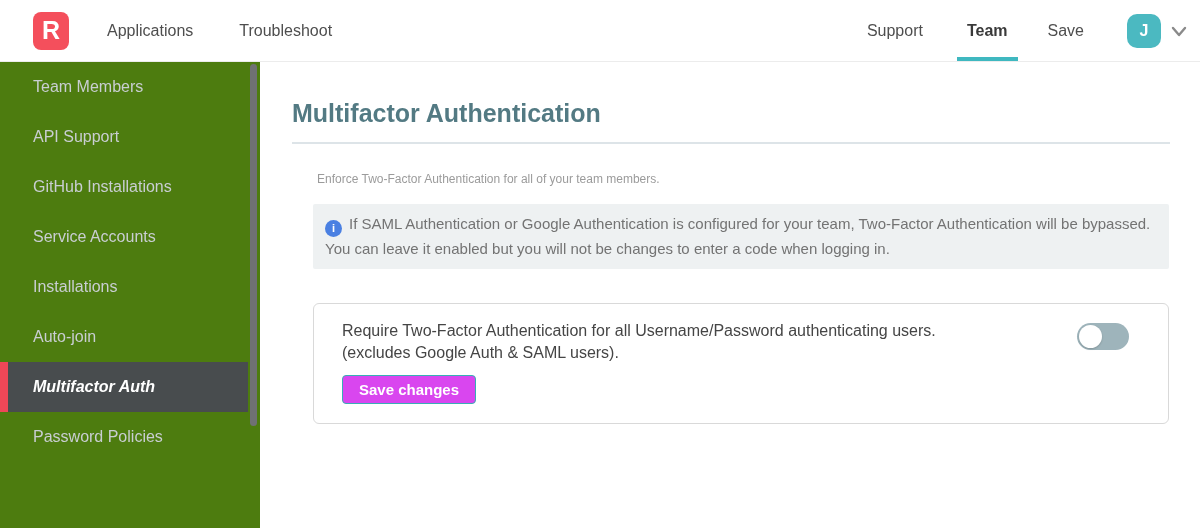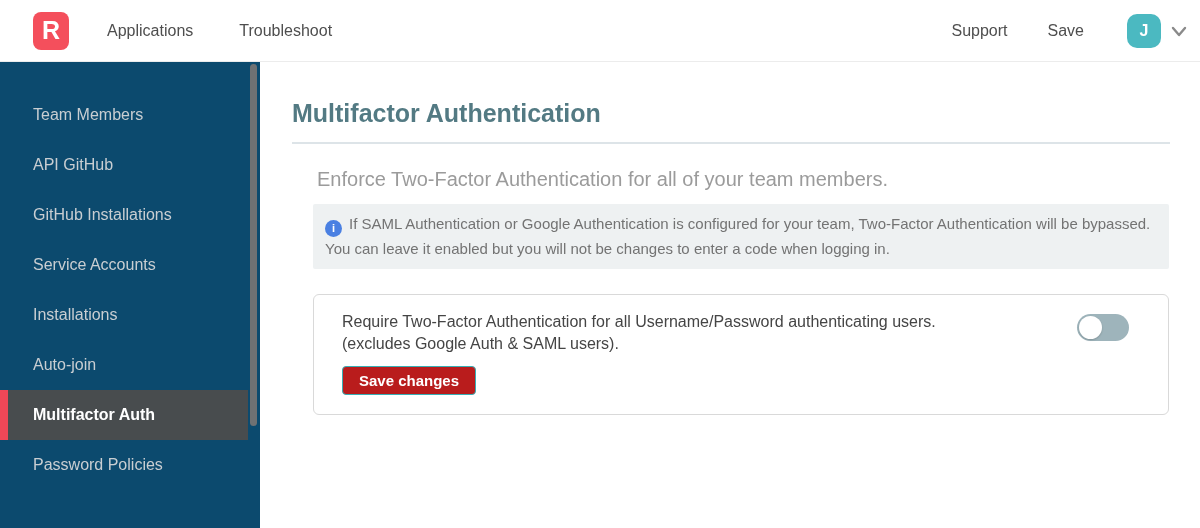--- a/index.html
+++ b/index.html
@@ -38,64 +38,64 @@
   .avatar {
     margin-left:33px; width:34px; height:34px; border-radius:10px;
     background:#4bb9c1; color:#fff; font-size:16px; font-weight:bold;
     display:flex; align-items:center; justify-content:center; flex:none; cursor:pointer;
   }
   .chevron { margin-left:7px; display:flex; align-items:center; cursor:pointer; }
 
   
   .sidebar {
     position:absolute; top:62px; left:0; width:260px; bottom:0;
-    background:#0c4a6e; padding-top:28px;
+    background:#4d7c0f; 
   }
   .side-item {
     height:50px; width:248px; display:flex; align-items:center;
     padding-left:33px; color:#c9ced2; font-size:16px; cursor:pointer; white-space:nowrap;
   }
   .side-item.active {
     background:#484c4e; border-left:8px solid #ef4757; padding-left:25px;
-    color:#ffffff; font-weight:bold;
+    color:#ffffff; font-weight:bold;font-style:italic;
   }
   .scroll-thumb {
     position:absolute; top:2px; right:3px; width:7px; height:362px;
     background:#6f7173; border-radius:4px; cursor:pointer;
   }
 
   
   .main { position:absolute; top:62px; left:260px; right:0; bottom:0; background:#fff; }
   .page-title {
     margin:36px 30px 0 32px; font-size:25px; line-height:30px;
     color:#537a83; font-weight:bold;
   }
   .divider {
     margin:14px 30px 0 32px; border:none; border-top:2px solid #dde4e8; height:0;
   }
   .content { margin:0 31px 0 53px; }
-  .desc { margin:24px 0 0 4px; color:#9b9b9b; font-size:20px; line-height:22px; }
+  .desc { margin:24px 0 0 4px; color:#9b9b9b; font-size:12px; line-height:22px; }
   .info-box {
     margin-top:14px; background:#eef1f2; border-radius:2px;
     padding:8px 16px 8px 12px; color:#737373; font-size:15px; line-height:24px;
   }
   .info-icon {
     display:inline-flex; width:17px; height:17px; border-radius:50%;
     background:#4a80e2; color:#fff; font-size:11px; font-weight:bold;
     align-items:center; justify-content:center; vertical-align:-3px; margin-right:7px;
   }
   .card {
-    margin-top:25px; background:#fff; border:1px solid #d9d9d9; border-radius:6px;
+    margin-top:34px; background:#fff; border:1px solid #d9d9d9; border-radius:6px;
     padding:16px 28px 19px 28px;
     display:flex; align-items:flex-start; justify-content:space-between;
   }
   .card-text { margin:0; color:#454545; font-size:16px; line-height:22px; }
   .save-btn {
     margin-top:11px; display:inline-block; height:29px; padding:0 16px;
-    background:#b91c1c; border:1px solid #38aeb5; border-radius:4px;
+    background:#d946ef; border:1px solid #38aeb5; border-radius:4px;
     color:#fff; font-weight:bold; font-size:15px; font-family:inherit; cursor:pointer;
   }
   .toggle {
     position:relative; flex:none; width:52px; height:27px; border-radius:14px;
     background:#9eb4bb; margin:3px 11px 0 20px; cursor:pointer;
   }
   .toggle .knob {
     position:absolute; top:2px; left:2px; width:23px; height:23px;
     background:#fff; border-radius:50%; box-shadow:0 1px 2px rgba(0,0,0,0.18);
   }
@@ -106,34 +106,35 @@
 <header class="navbar">
   <div class="logo">
     <span>R</span>
   </div>
   <nav class="nav-left">
     <a class="nav-link">Applications</a>
     <a class="nav-link">Troubleshoot</a>
   </nav>
   <nav class="nav-right">
     <a class="nav-link">Support</a>
+    <a class="nav-link active gap-a">Team</a>
     <a class="nav-link gap-b">Save</a>
     <div class="avatar">J</div>
     <span class="chevron">
       <svg width="22" height="22" viewBox="0 0 22 22">
         <polyline points="5,8 11,15 17,8" fill="none" stroke="#8a8a8a" stroke-width="2.4" stroke-linecap="round" stroke-linejoin="round"></polyline>
       </svg>
     </span>
   </nav>
 </header>
 
 <aside class="sidebar">
   <nav>
     <div class="side-item">Team Members</div>
-    <div class="side-item">API GitHub</div>
+    <div class="side-item">API Support</div>
     <div class="side-item">GitHub Installations</div>
     <div class="side-item">Service Accounts</div>
     <div class="side-item">Installations</div>
     <div class="side-item">Auto-join</div>
     <div class="side-item active">Multifactor Auth</div>
     <div class="side-item">Password Policies</div>
   </nav>
   <div class="scroll-thumb"></div>
 </aside>
 

